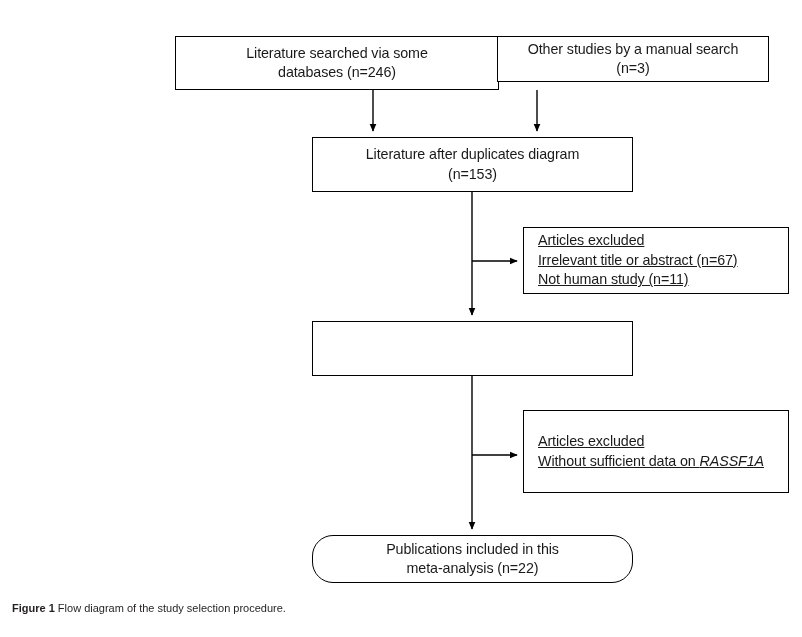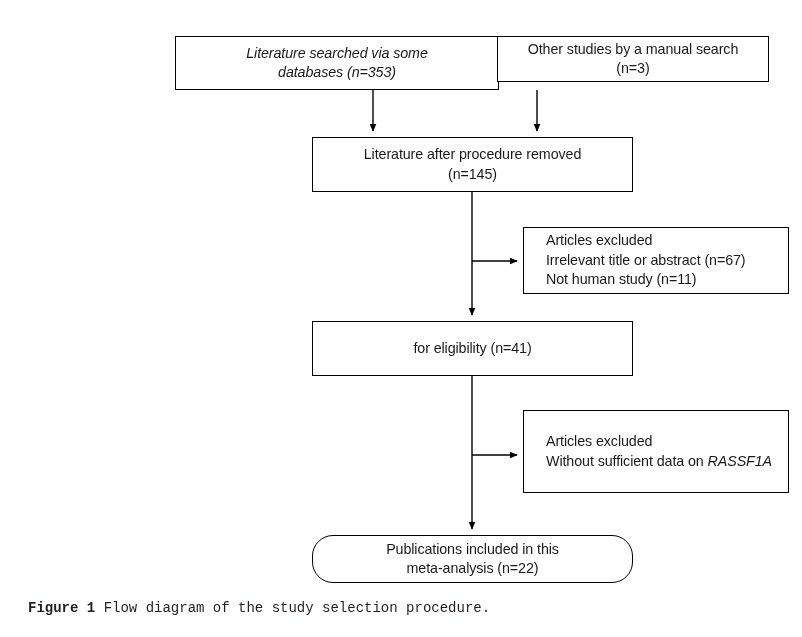--- a/index.html
+++ b/index.html
@@ -35,46 +35,47 @@
     color: #1a1a1a;
     letter-spacing: -0.1px;
   }
   .flow-box.centered {
     align-items: center;
     text-align: center;
   }
   .flow-box.left-aligned {
     align-items: flex-start;
     text-align: left;
-    padding-left: 22px;
+    padding-left: 14px;
+    text-decoration: underline;
   }
   .flow-box .line {
     white-space: nowrap;
   }
   .italic-gene {
     font-style: italic;
     text-align: center;
   }
 
   
-  #box-search-databases   { left: 175px; top: 36px;  width: 324px; height: 54px; font-style: italic; }
+  #box-search-databases   { left: 175px; top: 36px;  width: 324px; height: 54px; }
   #box-manual-search      { left: 497px; top: 36px;  width: 272px; height: 46px; }
   #box-duplicates-removed { left: 312px; top: 137px; width: 321px; height: 55px; }
   #box-excluded-first     { left: 523px; top: 227px; width: 266px; height: 67px; }
   #box-eligibility        { left: 312px; top: 321px; width: 321px; height: 55px; }
   #box-excluded-second    { left: 523px; top: 410px; width: 266px; height: 83px; }
   #box-included           { left: 312px; top: 535px; width: 321px; height: 48px; border-radius: 21px; }
 
   
   #figure-caption {
     position: absolute;
-    left: 28px;
+    left: 12px;
     top: 600px;
-    font-family: Liberation Mono, monospace;
-    font-size: 14px;
+    font-family: Liberation Sans, sans-serif;
+    font-size: 11px;
     line-height: 16px;
     color: #231f20;
     white-space: nowrap;
   }
   #figure-caption .caption-label {
     font-weight: bold;
   }
 </style>
 </head>
 <body>
@@ -106,41 +107,40 @@
     <path d="M472,376 L472,529" stroke="#000000" stroke-width="1.4" fill="none" marker-end="url(#arrowhead)"></path>
   </g>
 
   <g>
     <path d="M472,455 L517,455" stroke="#000000" stroke-width="1.4" fill="none" marker-end="url(#arrowhead)"></path>
   </g>
 </svg>
 
 <div class="flow-box centered" id="box-search-databases">
   <span class="line">Literature searched via some</span>
-  <span class="line">databases (n=353)</span>
+  <span class="line">databases (n=246)</span>
 </div>
 
 <div class="flow-box centered" id="box-manual-search">
   <span class="line">Other studies by a manual search</span>
   <span class="line">(n=3)</span>
 </div>
 
 <div class="flow-box centered" id="box-duplicates-removed">
-  <span class="line">Literature after procedure removed</span>
-  <span class="line">(n=145)</span>
+  <span class="line">Literature after duplicates diagram</span>
+  <span class="line">(n=153)</span>
 </div>
 
 <div class="flow-box left-aligned" id="box-excluded-first">
   <span class="line">Articles excluded</span>
   <span class="line">Irrelevant title or abstract (n=67)</span>
   <span class="line">Not human study (n=11)</span>
 </div>
 
 <div class="flow-box centered" id="box-eligibility">
-  <span class="line">for eligibility (n=41)</span>
 </div>
 
 <div class="flow-box left-aligned" id="box-excluded-second">
   <span class="line">Articles excluded</span>
   <span class="line"><span>Without sufficient data on </span><span class="italic-gene">RASSF1A</span></span>
 </div>
 
 <div class="flow-box centered" id="box-included">
   <span class="line">Publications included in this</span>
   <span class="line">meta-analysis (n=22)</span>

